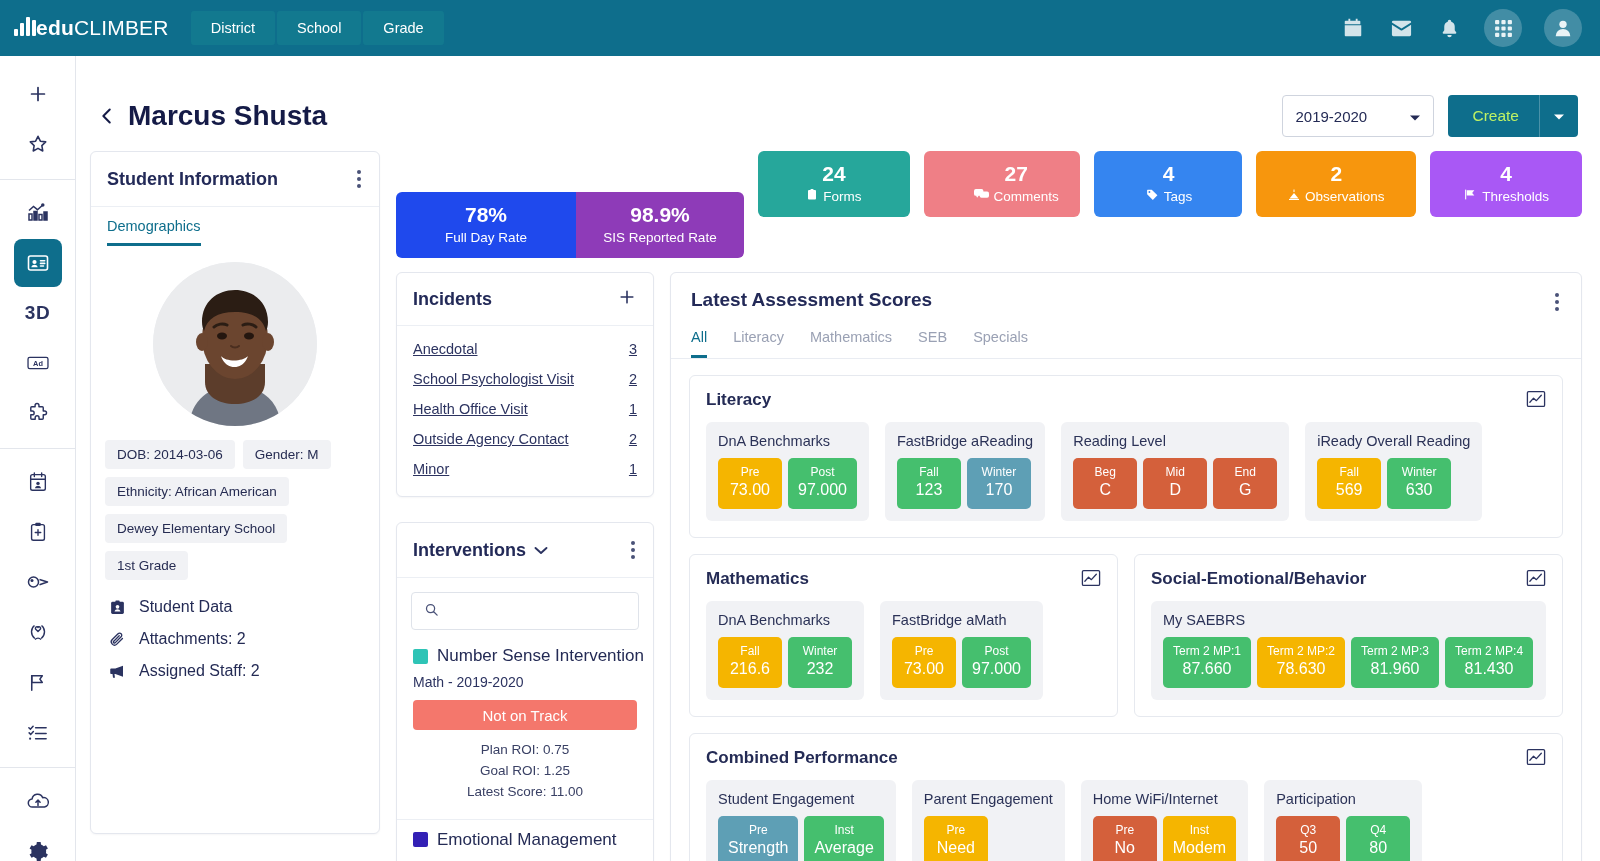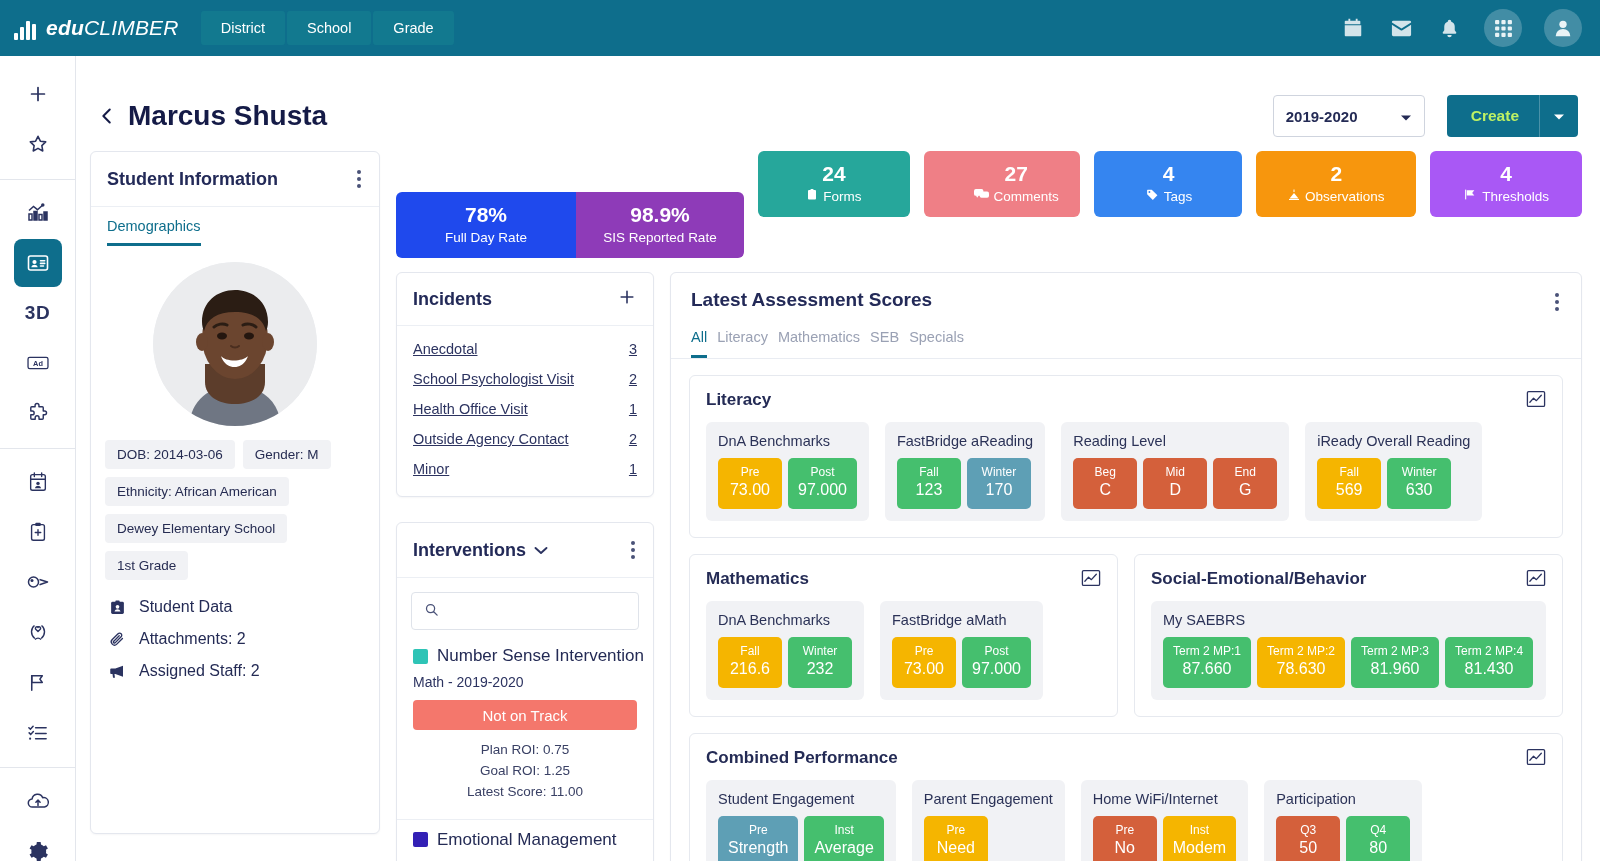--- a/index.html
+++ b/index.html
@@ -11,21 +11,21 @@
     color: #1f2450;
   }
   .app { width: 1600px; height: 861px; position: relative; }
 
   
   .topbar {
     height: 56px; background: #0e6e8c;
     display: flex; align-items: center; padding: 0 18px 0 14px;
     position: relative; z-index: 20;
   }
-  .brand { display: flex; align-items: flex-end; gap: 10px; margin-right: 22px; font-style: italic; }
+  .brand { display: flex; align-items: flex-start; gap: 0; margin-right: 22px; }
   .brand-bars { display: flex; align-items: flex-end; gap: 2px; height: 20px; }
   .brand-bars i { display:block; width: 4px; background: #fff; border-radius: 1px; }
   .brand-bars i:nth-child(1){ height: 7px; }
   .brand-bars i:nth-child(2){ height: 13px; }
   .brand-bars i:nth-child(3){ height: 19px; }
   .brand-bars i:nth-child(4){ height: 16px; }
   .brand-name { color:#fff; font-size: 21px; font-weight: 700; letter-spacing: .2px; }
   .brand-name .light { font-weight: 400; }
   .navtabs { display: flex; gap: 2px; }
   .navtab {
@@ -60,21 +60,21 @@
   .rail-sep { width: 76px; height: 1px; background: #e3e6ec; margin: 9px 0; flex: none; }
   .rail-spacer { flex: 1 1 auto; }
 
   
   .content { position: absolute; left: 76px; top: 56px; width: 1524px; height: 805px; background:#fff; }
   .pagehead {
     height: 70px; display: flex; align-items: center; padding: 0 22px 0 14px; margin-top: 25px;
   }
   .backbtn { width: 34px; height: 34px; display:flex; align-items:center; justify-content:center; cursor: pointer; }
   .student-name { font-size: 28px; font-weight: 700; margin-left: 4px; color:#151b47; }
-  .head-right { margin-left: auto; display: flex; align-items: center; gap: 22px; font-weight: bold; }
+  .head-right { margin-left: auto; display: flex; align-items: center; gap: 14px; }
   .yearselect {
     width: 152px; height: 42px; border: 1px solid #cfd4de; border-radius: 4px;
     background: #fff; display:flex; align-items:center; padding: 0 12px;
     font-size: 15px; cursor: pointer; color:#242b55;
   }
   .yearselect .caret { margin-left: auto; }
   .createbtn {
     height: 42px; background: #0e6e8c; color: #bef264; border-radius: 4px;
     display: flex; align-items: center; font-size: 15.5px; cursor: pointer;
   }
@@ -155,21 +155,21 @@
     display:flex; flex-direction: column; justify-content:center; align-items:center;
     border-radius: 6px; cursor: pointer; gap: 2px;
   }
   .kpi-group .kpi { border-radius: 0; }
   .kpi-num { font-size: 21px; font-weight: 700; line-height: 1.15; }
   .kpi-lbl { font-size: 13.5px; display:flex; align-items:center; gap:5px; white-space: nowrap; }
 
   
   .assess-head { padding: 16px 20px 0; display:flex; align-items: flex-start; }
   .assess-title { font-size: 19px; font-weight: 700; color:#232a58; }
-  .atabs { display: flex; gap: 10px; padding: 14px 20px 0; border-bottom: 1px solid #e9ecf2; }
+  .atabs { display: flex; gap: 26px; padding: 14px 20px 0; border-bottom: 1px solid #e9ecf2; }
   .atab { font-size: 14.5px; color: #9aa1b4; padding-bottom: 10px; cursor: pointer; }
   .atab.active { color: #0e6e8c; border-bottom: 3px solid #0e6e8c; }
 
   .sec {
     border: 1px solid #e6e9ef; border-radius: 6px; margin: 16px 18px 0; padding: 14px 16px 16px;
     position: relative;
   }
   .sec-title { font-size: 17px; font-weight: 700; color:#242b55; margin-bottom: 12px; }
   .sec-chart-ic { position: absolute; right: 16px; top: 14px; cursor: pointer; color: #2b3360; }
   .grp-row { display: flex; gap: 16px; flex-wrap: nowrap; }

